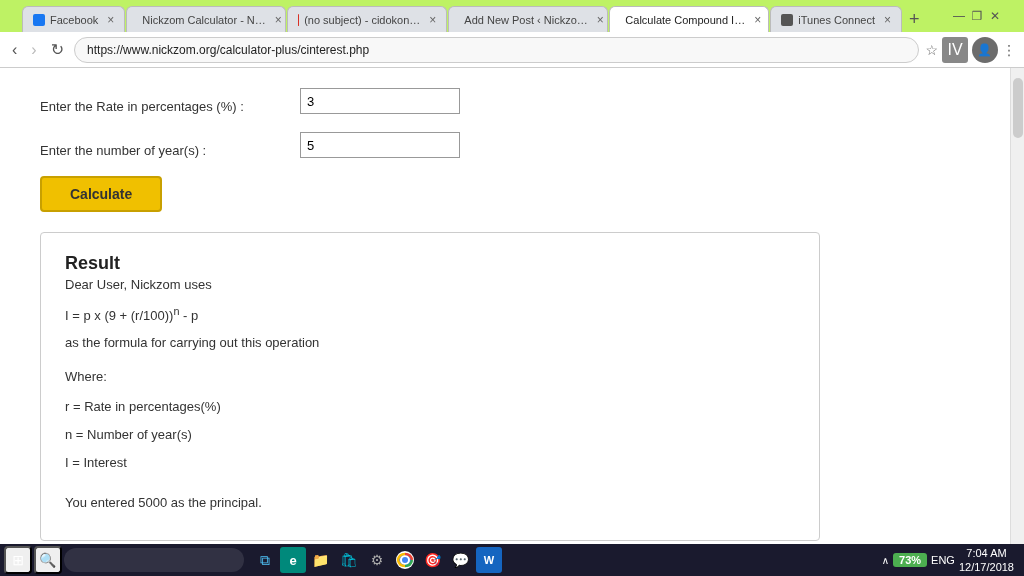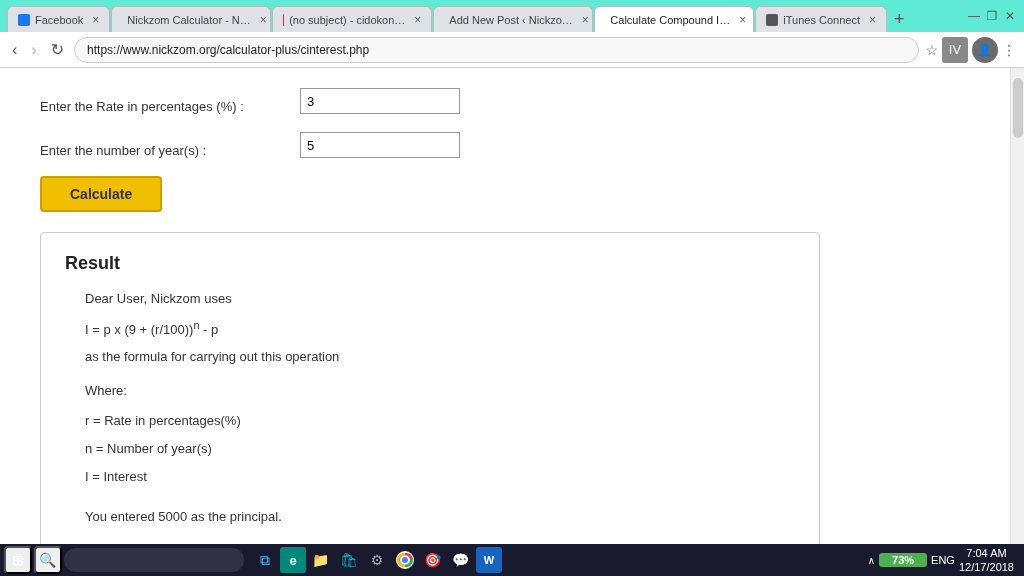--- a/index.html
+++ b/index.html
@@ -3,22 +3,22 @@
   <meta charset="utf-8">
   <style>
     * { margin: 0; padding: 0; box-sizing: border-box; }
     body { font-family: Arial, sans-serif; font-size: 13px; background: #f0f0f0; overflow: hidden; }
 
     
     .browser-frame { width: 1024px; height: 576px; display: flex; flex-direction: column; background: #f0f0f0; }
 
     
     .title-bar {
-      display: flex; align-items: center; background: #5eead4; height: 32px;
-      padding: 0 7px; gap: 4px;
+      display: flex; align-items: center; background: #bef264; height: 32px;
+      padding: 0 22px; gap: 4px;
     }
     .tab-strip { display: flex; align-items: flex-end; flex: 1; height: 32px; overflow: hidden; }
     .tab {
       display: flex; align-items: center; height: 26px; padding: 0 10px;
       background: #dee1e6; border-radius: 6px 6px 0 0; font-size: 11px;
       color: #444; gap: 5px; margin-right: 1px; white-space: nowrap; max-width: 160px;
       border: 1px solid #bbb; border-bottom: none; position: relative;
     }
     .tab.active { background: #fff; color: #222; z-index: 1; }
     .tab .favicon { width: 14px; height: 14px; display: inline-block; }
@@ -66,23 +66,23 @@
       background: #f0c000; border: 2px solid #c8a000; border-radius: 4px;
       padding: 8px 28px; font-size: 14px; font-weight: bold; color: #333;
       cursor: pointer; margin-bottom: 20px;
     }
 
     
     .result-box {
       border: 1px solid #ccc; border-radius: 4px; padding: 20px 24px;
       background: #fff; max-width: 780px;
     }
-    .result-title { font-size: 18px; font-weight: bold; margin-bottom: 14px; color: #222; }
+    .result-title { font-size: 18px; font-weight: bold; margin-bottom: 0; color: #222; }
     .result-text { font-size: 13px; color: #333; line-height: 1.7; }
-    .result-text p { margin-bottom: 6px; margin-left: 20px; }
+    .result-text p { margin-bottom: 6px; }
     .result-text .formula { margin-bottom: 4px; }
     .result-text .section { margin-top: 12px; margin-bottom: 8px; }
 
     
     .taskbar {
       height: 32px; background: #1a1a2e; display: flex; align-items: center;
       padding: 0 4px; gap: 2px; flex-shrink: 0;
     }
     .taskbar-btn {
       display: flex; align-items: center; justify-content: center;
@@ -95,21 +95,21 @@
     }
     .taskbar-apps { display: flex; gap: 2px; align-items: center; flex: 1; padding: 0 6px; }
     .app-icon {
       width: 26px; height: 26px; display: flex; align-items: center; justify-content: center;
       font-size: 14px; cursor: pointer; border-radius: 3px;
     }
     .taskbar-right {
       display: flex; align-items: center; gap: 4px; font-size: 11px; color: #fff; padding-right: 6px;
     }
     .battery-badge {
-      background: #4caf50; color: #fff; border-radius: 3px; padding: 1px 13px; font-size: 11px; font-weight: bold;
+      background: #4caf50; color: #fff; border-radius: 3px; padding: 1px 6px; font-size: 11px; font-weight: bold;
     }
     .time-block { text-align: center; line-height: 1.3; }
 
     
     .fav-blue { background: #1877f2; }
     .fav-orange { background: #f5a623; }
     .fav-red { background: #d93025; }
     .fav-green { background: #0f9d58; }
     .fav-apple { background: #555; }
   </style>
@@ -165,21 +165,21 @@
     </div>
   </div>
 
   <div class="address-bar">
     <button class="nav-btn">‹</button>
     <button class="nav-btn" disabled="">›</button>
     <button class="nav-btn">↻</button>
     <input class="url-bar" type="text" value="https://www.nickzom.org/calculator-plus/cinterest.php" style="">
     <div class="addr-icons">
       <span class="addr-icon">☆</span>
-      <span style="width:26px;height:26px;background:#888;border-radius:3px;display:inline-block;font-size:13px;color:#fff;text-align:center;line-height:26px;">IV</span>
+      <span style="width:26px;height:26px;background:#888;border-radius:3px;display:inline-block;font-size:16px;color:#fff;text-align:center;line-height:26px;">IV</span>
       <div class="profile-icon">👤</div>
       <span class="addr-icon">⋮</span>
     </div>
   </div>
 
   <div class="page-area">
     <div class="page-content">
 
       
       <div class="form-row">

